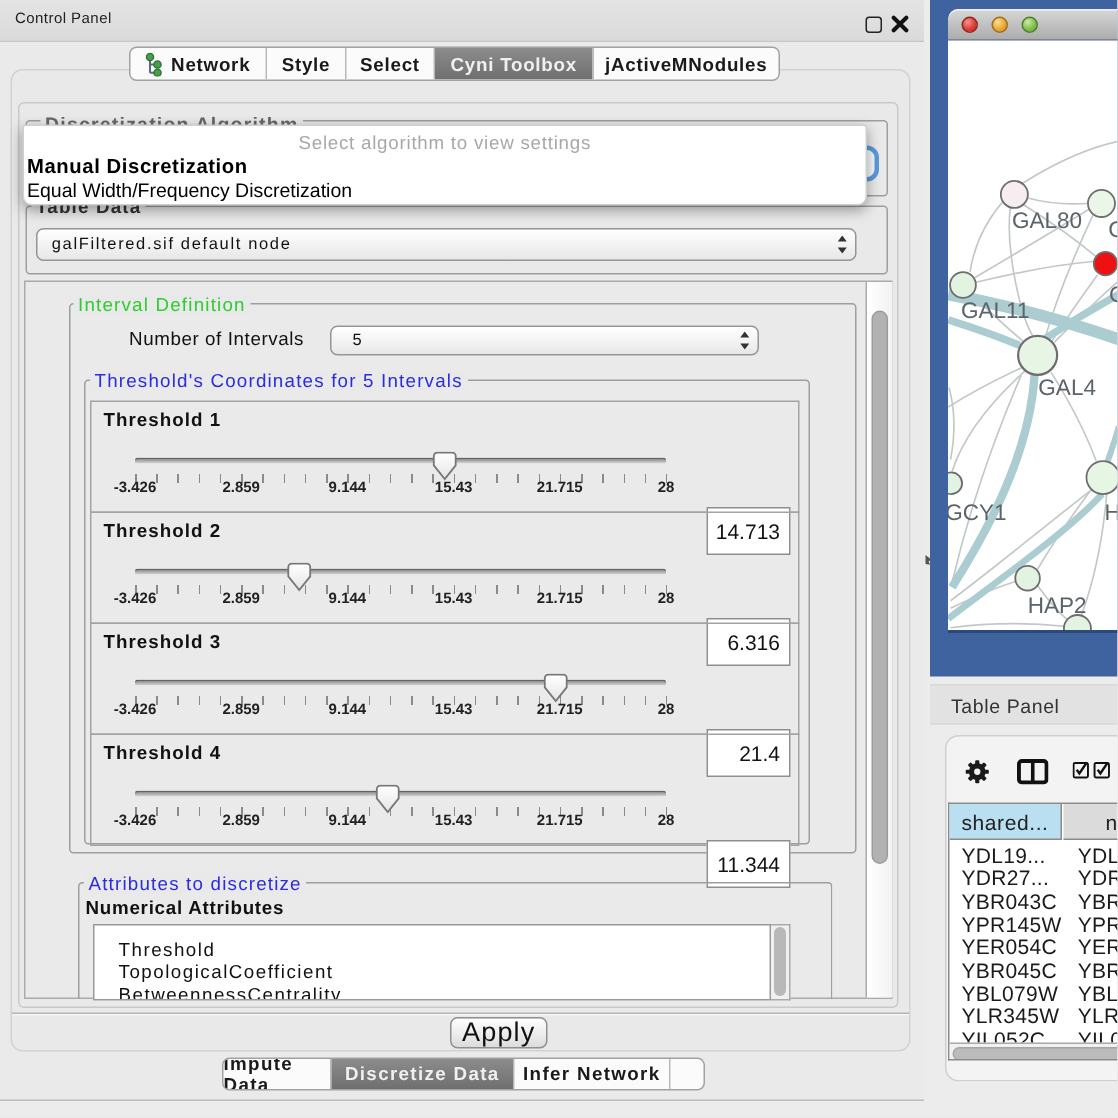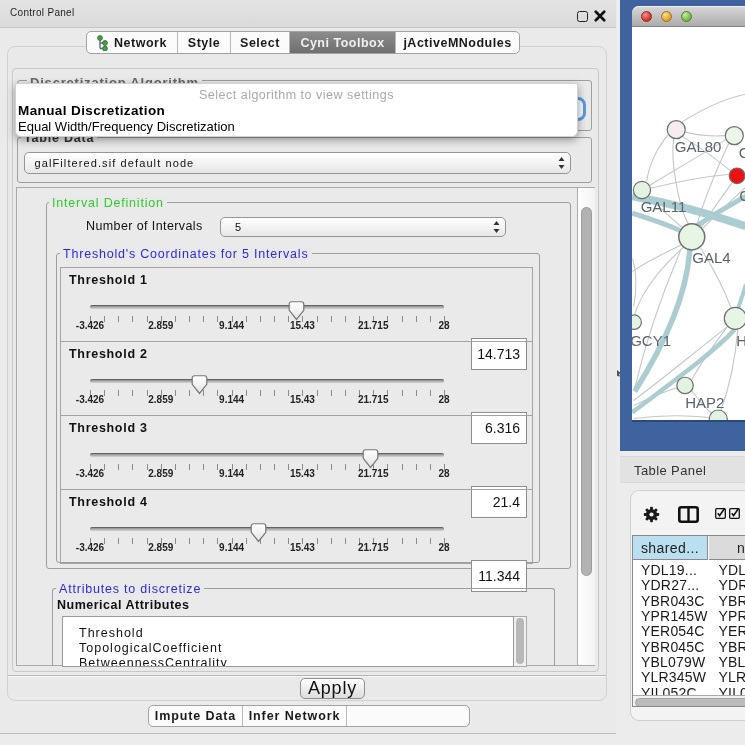--- a/index.html
+++ b/index.html
@@ -276,21 +276,22 @@
   <div>TopologicalCoefficient</div>
   <div>BetweennessCentrality</div>
 </div>
 <div class="abs" id="list-sb">
     <div class="thumb"></div>
   </div>
 
 <div class="abs" style="left:8px;top:674.5px;width:598px;height:2px;border-top:1px solid #B5B5B5;border-bottom:1px solid #F6F6F6"></div>
 <div class="abs" id="apply">Apply</div>
 <div class="abs" id="btabs">
-  <div class="tab" style="width:94px">Impute Data</div>
+  <div class="tab" style="width:72px">Impute Data</div>
+  <div class="tab sel" style="width:122px">Discretize Data</div>
   <div class="tab" style="width:104px">Infer Network</div>
 </div>
 
 <svg class="abs" style="left:615.5px;top:369px" width="6" height="8" viewBox="0 0 6 8">
   <path d="M1 7 L1 1 L5.5 4.5 L3 5 L4 7.5 Z" fill="#555"></path>
 </svg>
 
 <div class="abs" id="netframe"></div>
 <div class="abs" id="mactitle"></div>
 <div class="abs light" style="left:641px;background:radial-gradient(circle at 35% 30%,#F5928C,#D63B32 60%,#BC2E27);border:1px solid #93261F"></div>

